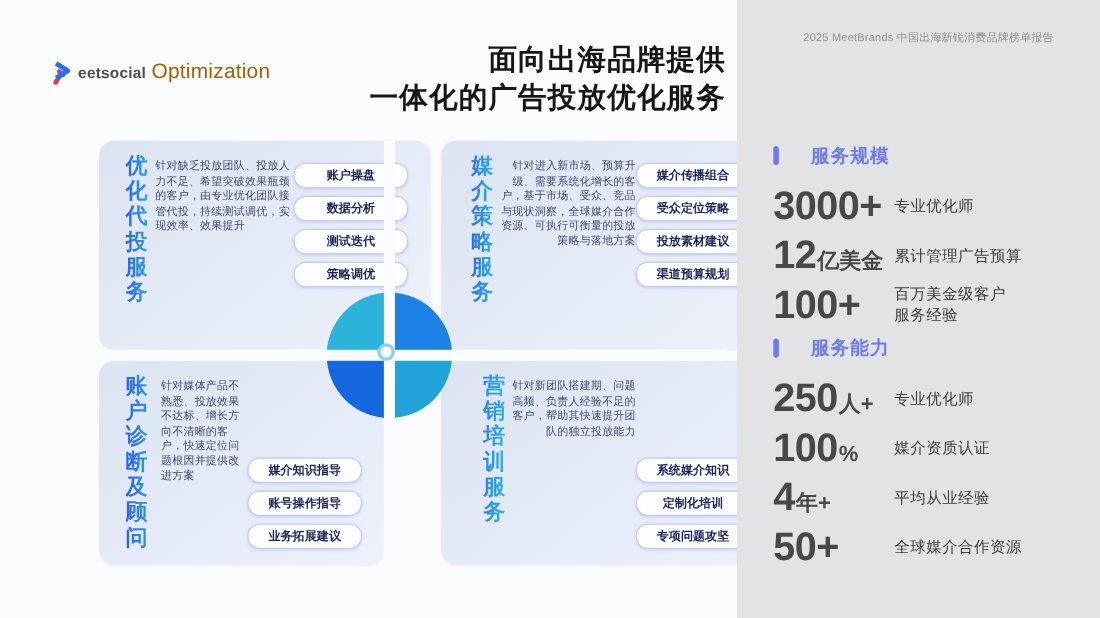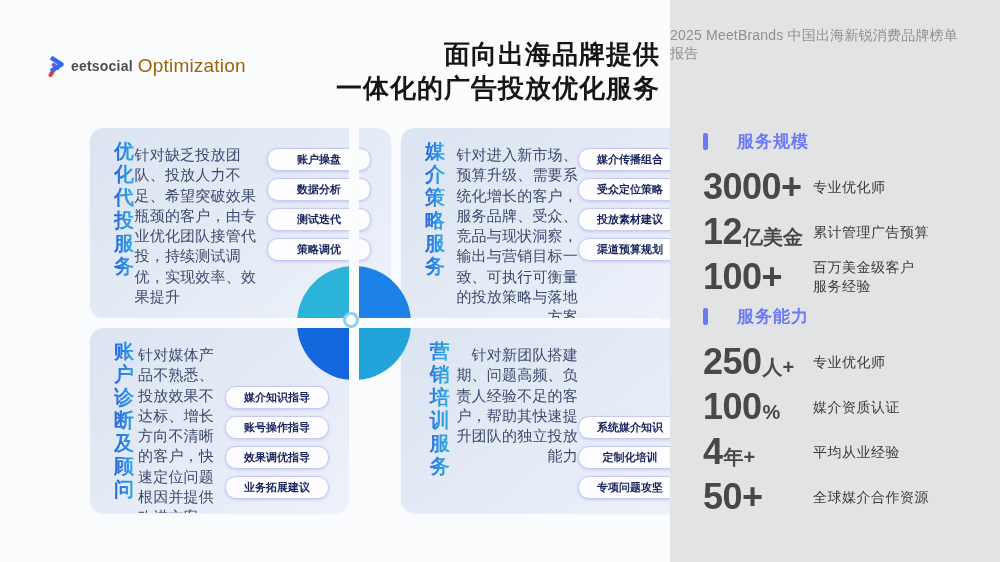--- a/index.html
+++ b/index.html
@@ -24,38 +24,38 @@
     display:flex; flex-direction:row; overflow:hidden;
     box-shadow:0 1px 2px rgba(150,160,200,.15);margin-left:42px; }
   .card.q-tl { left:0; top:0; width:301px; height:190px; }
   .card.q-tr { left:311px; top:0; width:301px; height:190px; }
   .card.q-bl { left:0; top:200px; width:259px; height:185px; }
   .card.q-br { left:311px; top:200px; width:301px; height:185px; }
   .card.right { text-align:right; }
   .q-title { font-size:20px; font-weight:800; line-height:1.15; letter-spacing:.5px;
     background:linear-gradient(90deg,var(--grad-from),var(--grad-to));
     -webkit-background-clip:text; background-clip:text; color:transparent; }
-  .q-desc { margin-top:5px; font-size:15px; line-height:1.35; color:#3d4a6e; letter-spacing:.2px; }
+  .q-desc { margin-top:5px; font-size:10px; line-height:1.35; color:#3d4a6e; letter-spacing:.2px; }
   .pills { margin-top:8px; display:flex; flex-direction:column; gap:7px; align-items:flex-start; }
   .card.right .pills { align-items:flex-end; }
   .card.q-bl .pills, .card.q-br .pills { margin-top:auto; margin-bottom:2px; }
   .pill { min-width:104px; text-align:center; padding:3px 15px; font-size:11px; font-weight:700;
     color:#19245c; background:#fdfdff; border:1px solid #c7c9f0; border-radius:11px;
     box-shadow:0 1px 3px rgba(109,121,242,.28); }
   .big-circle { position:absolute; left:249px; top:138px; width:114px; height:114px; border-radius:50%;
     background:conic-gradient(var(--circle-tr) 0 90deg, var(--circle-br) 90deg 180deg,
                               var(--circle-bl) 180deg 270deg, var(--circle-tl) 270deg 360deg); }
   .cross-v { position:absolute; left:301px; top:0; width:10px; height:100%; background:#fbfcfe; }
   .cross-h { position:absolute; left:0; top:190px; width:100%; height:10px; background:#fbfcfe; }
   .hub { position:absolute; left:295px; top:184px; width:16px; height:16px; border-radius:50%;
     background:#ffffff; border:3px solid #8fd0ef; }
 
   
   .sidebar { position:absolute; left:670px; top:0; width:330px; height:562px; background:#e2e3e4; }
-  .report-note { position:absolute; top:27px; right:42px; font-size:14px; color:#8f9092; letter-spacing:.2px; }
+  .report-note { position:absolute; top:27px; right:42px; font-size:10px; color:#8f9092; letter-spacing:.2px; }
   .stats { position:absolute; left:33px; top:130px; width:280px; }
   .stats-section + .stats-section { margin-top:8px; }
   .section-heading { display:flex; align-items:center; margin-bottom:14px;gap:20px; }
   .heading-bar { width:5px; height:17px; border-radius:2px; background:var(--accent); margin-right:9px; }
   .section-heading span.txt { font-size:17px; font-weight:800; color:var(--accent); letter-spacing:1px; }
   .stat-row { display:flex; align-items:center; height:40px; margin-bottom:5px; }
   .stat-value { width:110px; flex-shrink:0; display:flex; align-items:baseline;
     font-size:36px; font-weight:800; color:#48484a; letter-spacing:-.5px; }
   .stat-suffix { font-size:20px; font-weight:800; margin-left:1px; letter-spacing:0; }
   .stat-label { font-size:14px; color:#3b3b3d; line-height:1.35; white-space:pre-line; letter-spacing:.5px; }
@@ -88,36 +88,35 @@
       <div class="pills">
           <span class="pill">账户操盘</span>
           <span class="pill">数据分析</span>
           <span class="pill">测试迭代</span>
           <span class="pill">策略调优</span>
         </div>
     </div>
 
     <div class="card q-tr right">
       <div class="q-title">媒介策略服务</div>
-      <div class="q-desc">针对进入新市场、预算升级、需要系统化增长的客户，服务品牌、受众、竞品与现状洞察，输出与营销目标一致、可执行可衡量的投放策略与落地方案</div>
+      <div class="q-desc">针对进入新市场、预算升级、需要系统化增长的客户，基于市场、受众、竞品与现状洞察，全球媒介合作资源、可执行可衡量的投放策略与落地方案</div>
       <div class="pills">
           <span class="pill">媒介传播组合</span>
           <span class="pill">受众定位策略</span>
           <span class="pill">投放素材建议</span>
           <span class="pill">渠道预算规划</span>
         </div>
     </div>
 
     <div class="card q-bl">
       <div class="q-title">账户诊断及顾问服务</div>
       <div class="q-desc">针对媒体产品不熟悉、投放效果不达标、增长方向不清晰的客户，快速定位问题根因并提供改进方案</div>
       <div class="pills">
           <span class="pill">媒介知识指导</span>
           <span class="pill">账号操作指导</span>
-          <span class="pill">效果调优指导</span>
           <span class="pill">业务拓展建议</span>
         </div>
     </div>
 
     <div class="card q-br right">
       <div class="q-title">营销培训服务</div>
       <div class="q-desc">针对新团队搭建期、问题高频、负责人经验不足的客户，帮助其快速提升团队的独立投放能力</div>
       <div class="pills">
           <span class="pill">系统媒介知识</span>
           <span class="pill">定制化培训</span>

